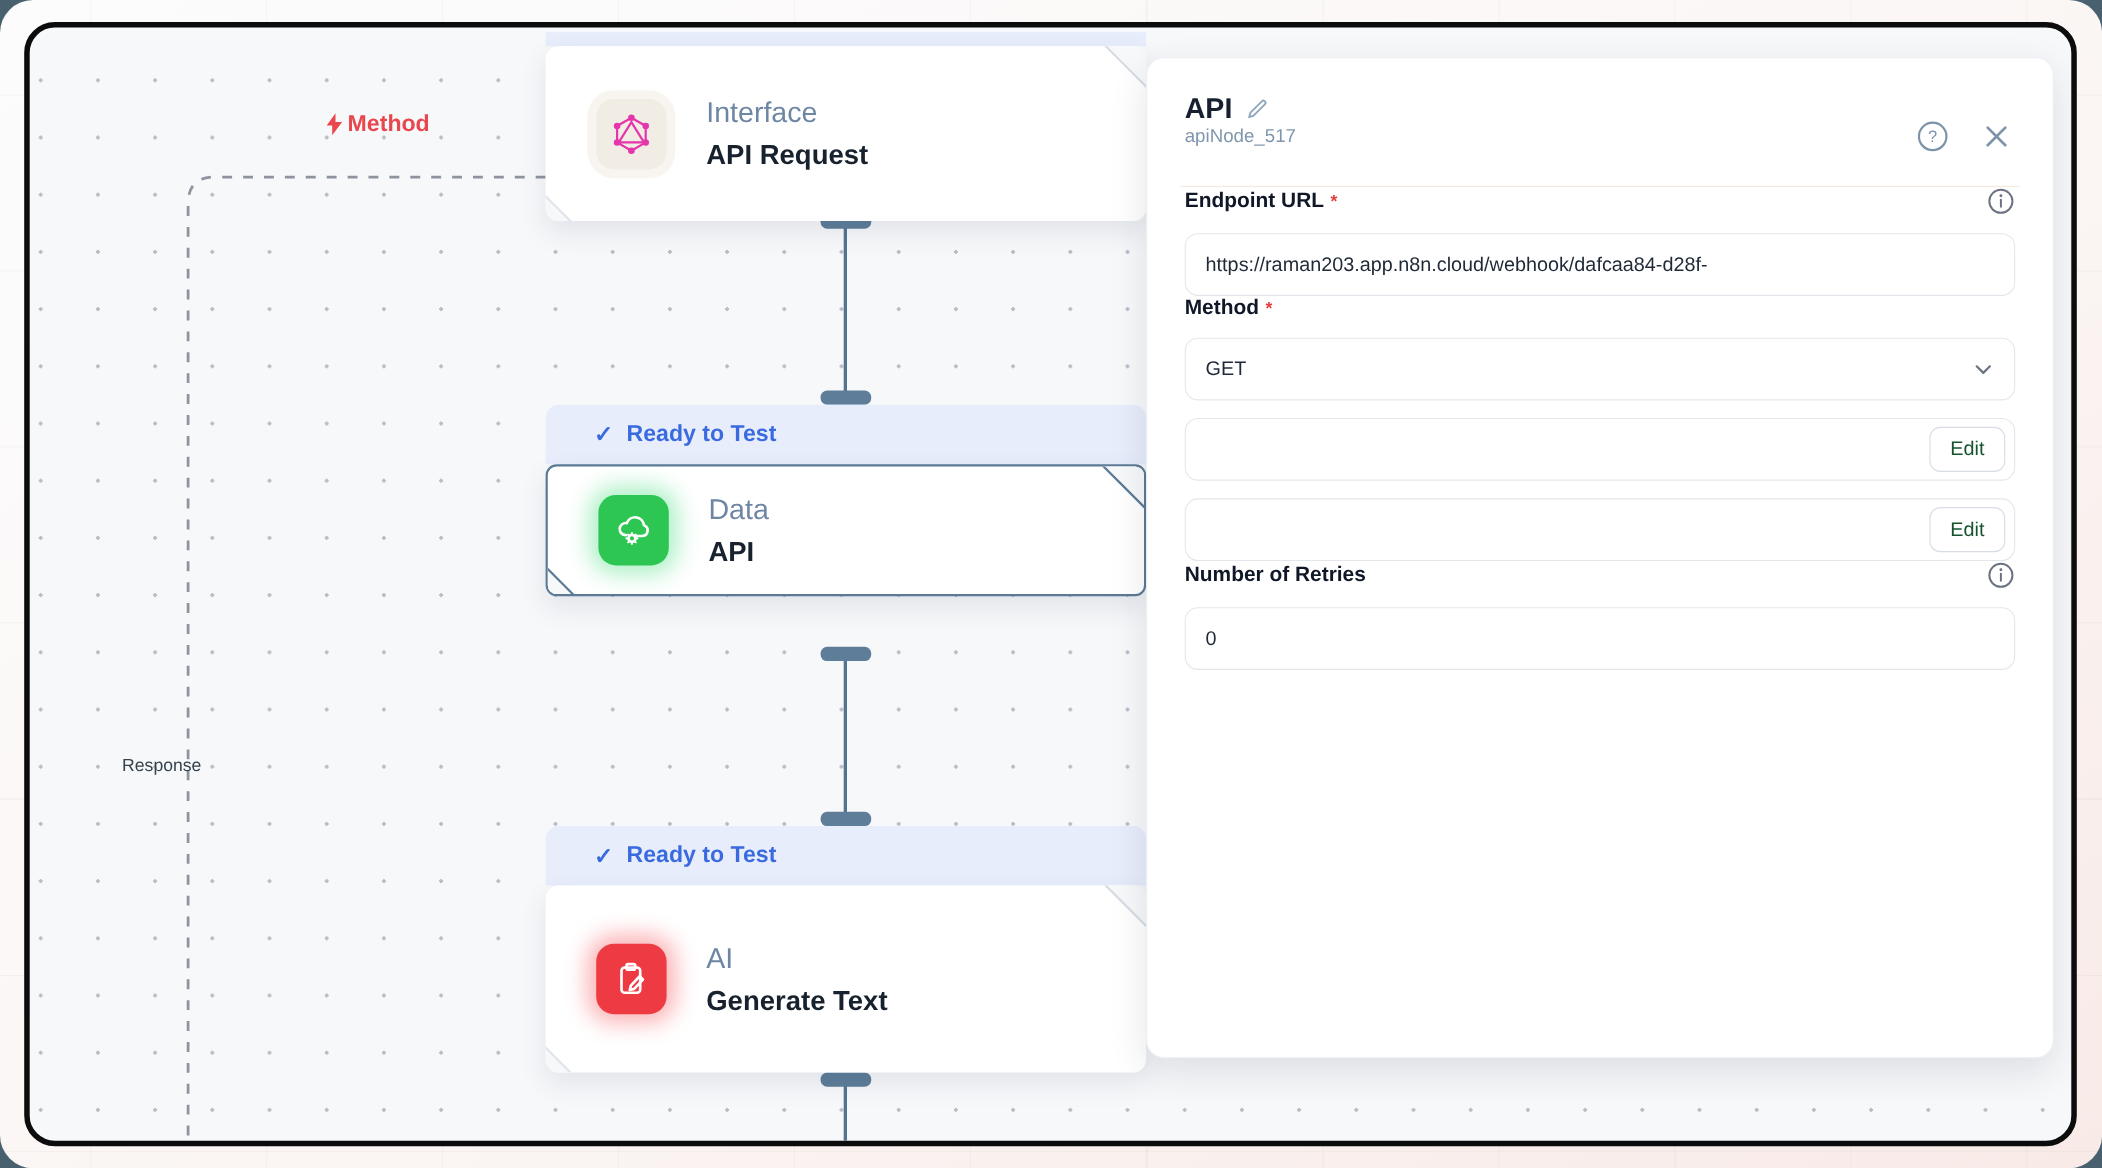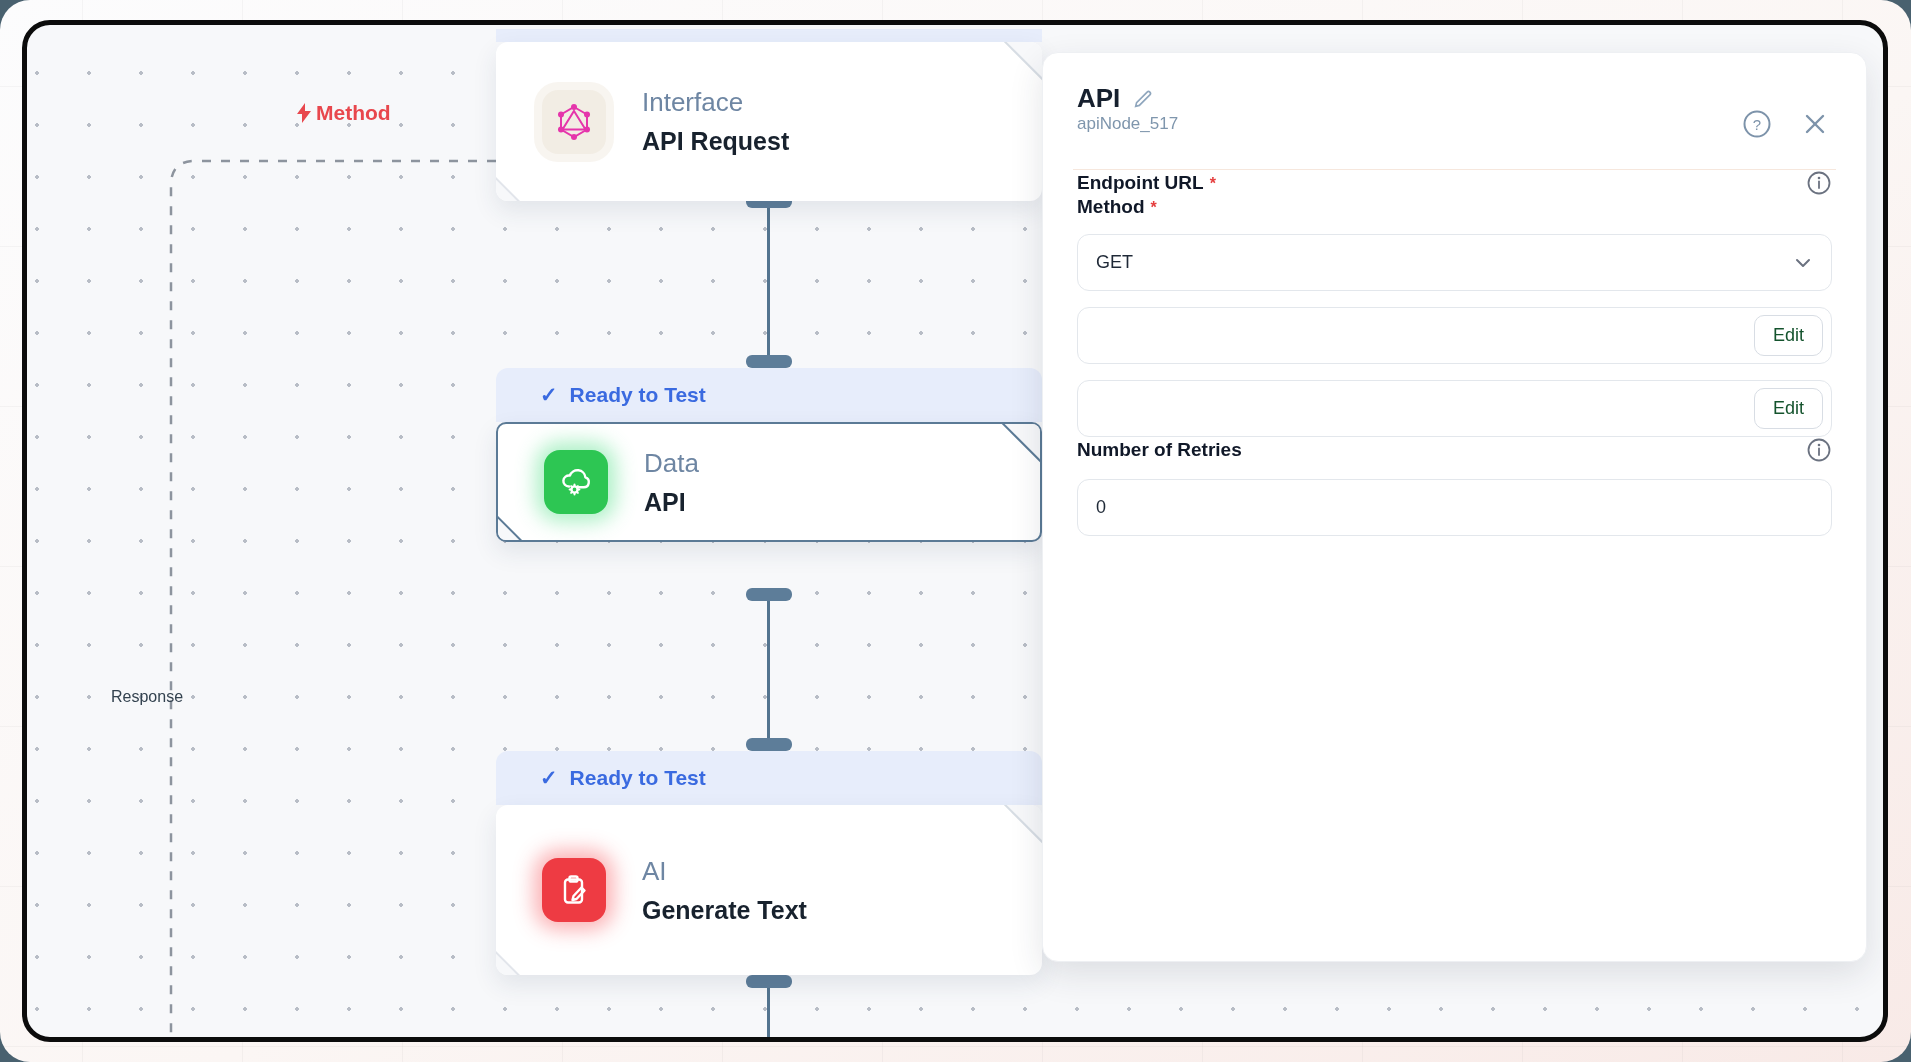--- a/index.html
+++ b/index.html
@@ -218,20 +218,23 @@
       <div class="field-label-row">
         <div>
           <span class="field-label">Endpoint URL</span><span class="req">*</span>
         </div>
         <svg width="26" height="26" viewBox="0 0 26 26" fill="none">
           <circle cx="13" cy="13" r="10.5" stroke="#6b7280" stroke-width="1.8"></circle>
           <line x1="13" y1="11.5" x2="13" y2="18" stroke="#6b7280" stroke-width="1.8" stroke-linecap="round"></line>
           <circle cx="13" cy="8" r="1.3" fill="#6b7280"></circle>
         </svg>
       </div>
+      <div class="tbox">
+        <input readonly="" value="https://raman203.app.n8n.cloud/webhook/dafcaa84-d28f-" style="">
+      </div>
 
       <div class="field-label-row">
         <div>
           <span class="field-label">Method</span><span class="req">*</span>
         </div>
       </div>
       <div class="tbox select">
         <span>GET</span>
         <svg width="20" height="20" viewBox="0 0 20 20" fill="none" stroke="#6b7280" stroke-width="2" stroke-linecap="round" stroke-linejoin="round">
           <polyline points="4,7 10,13 16,7"></polyline>

